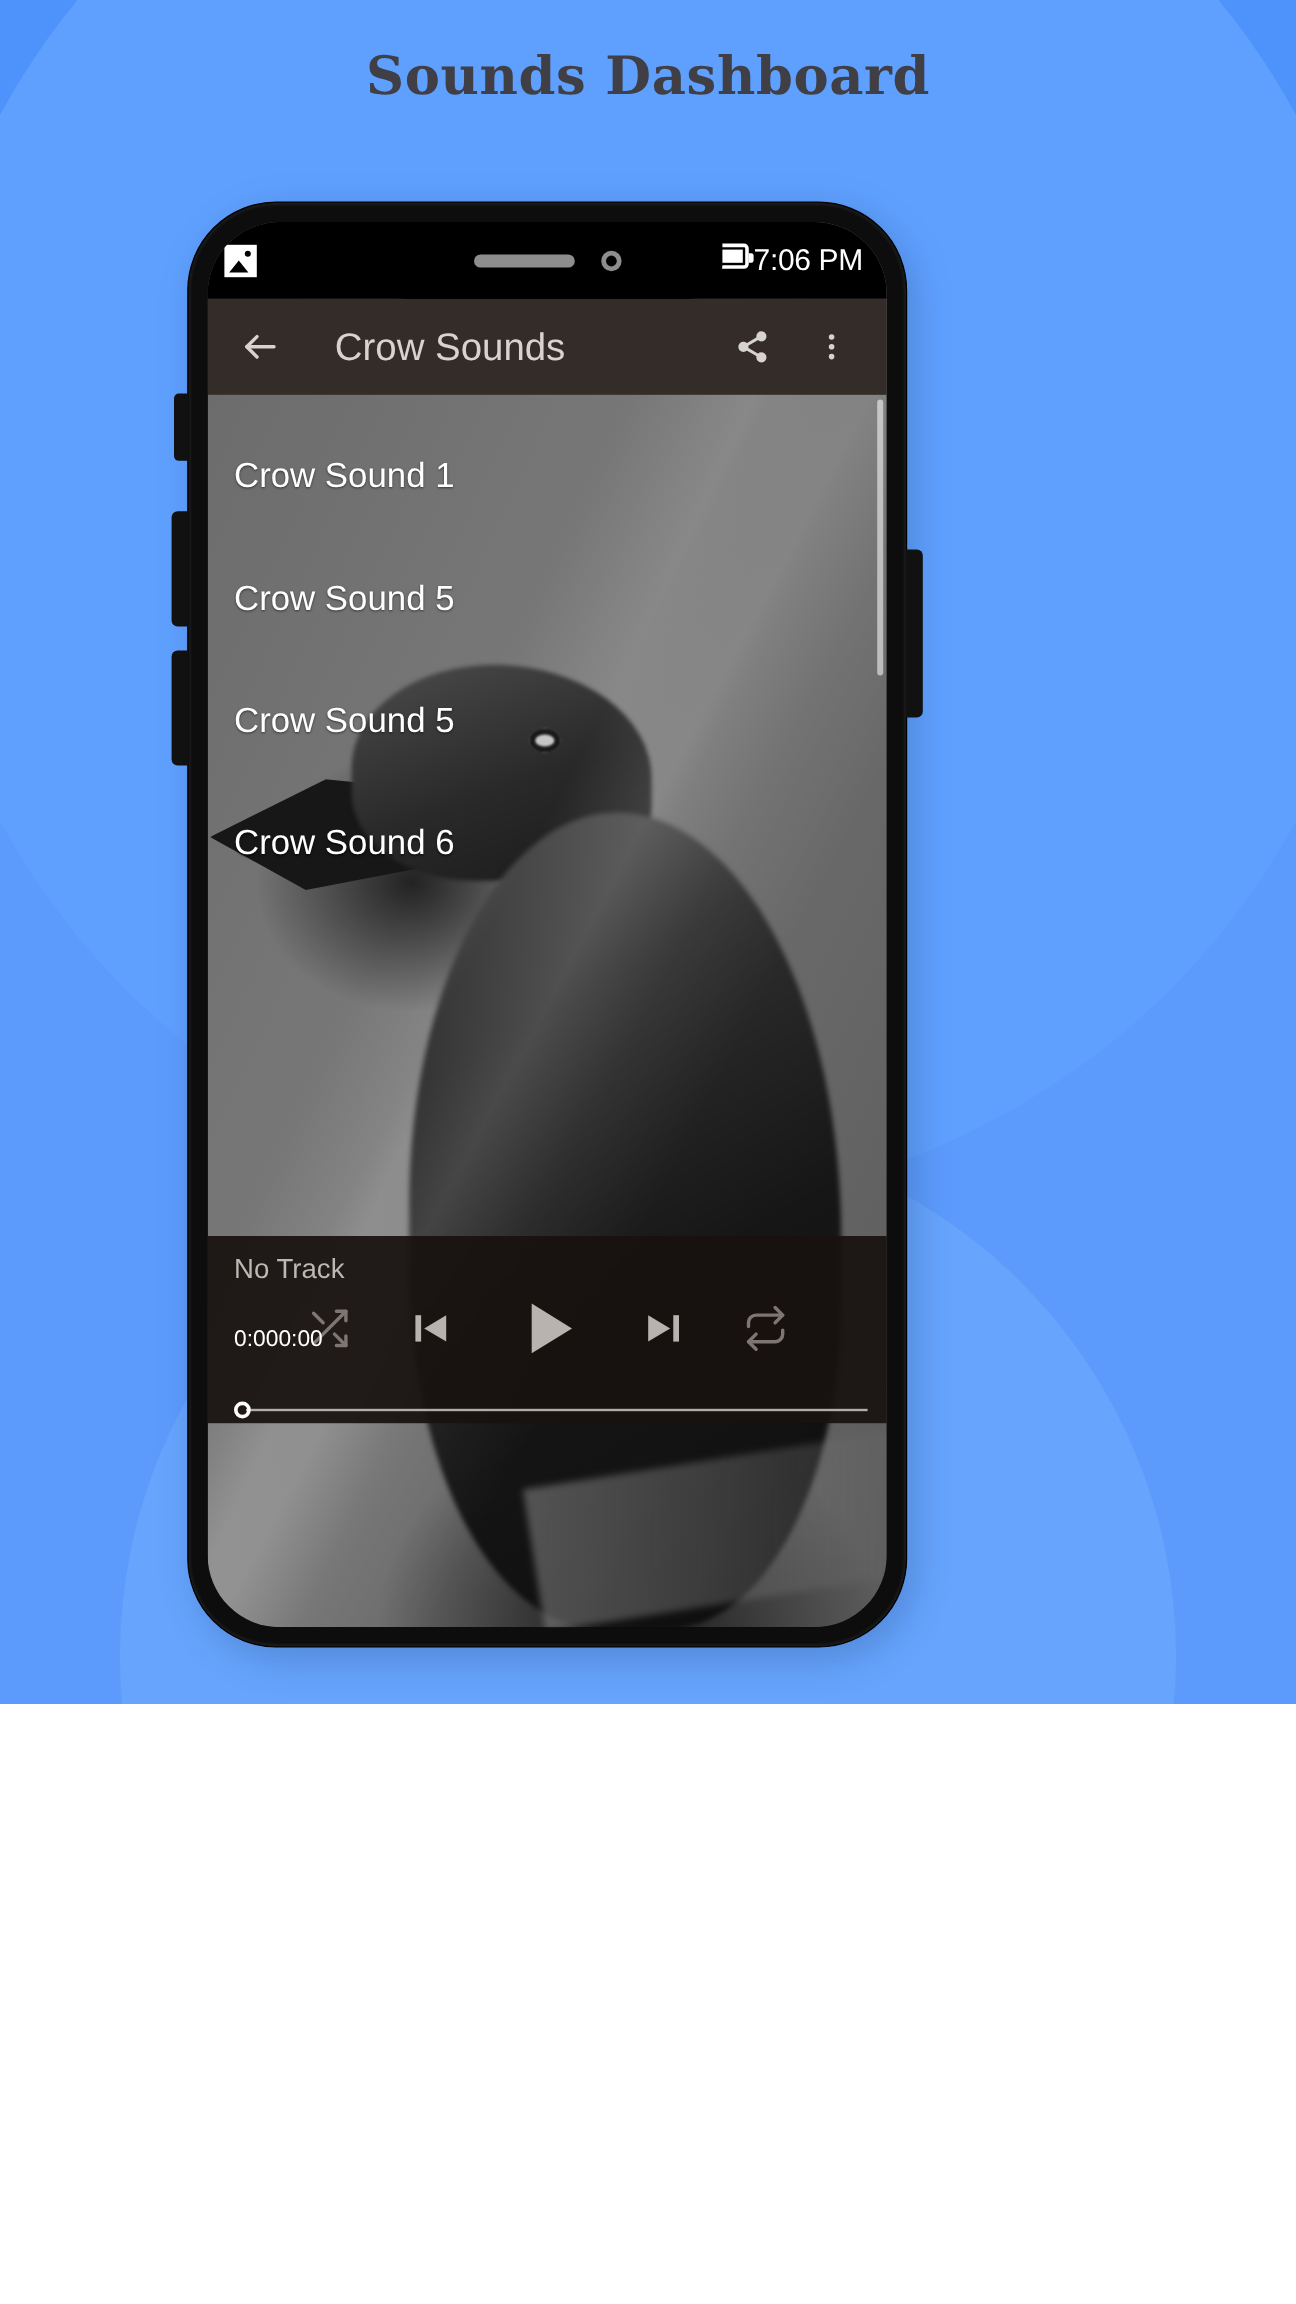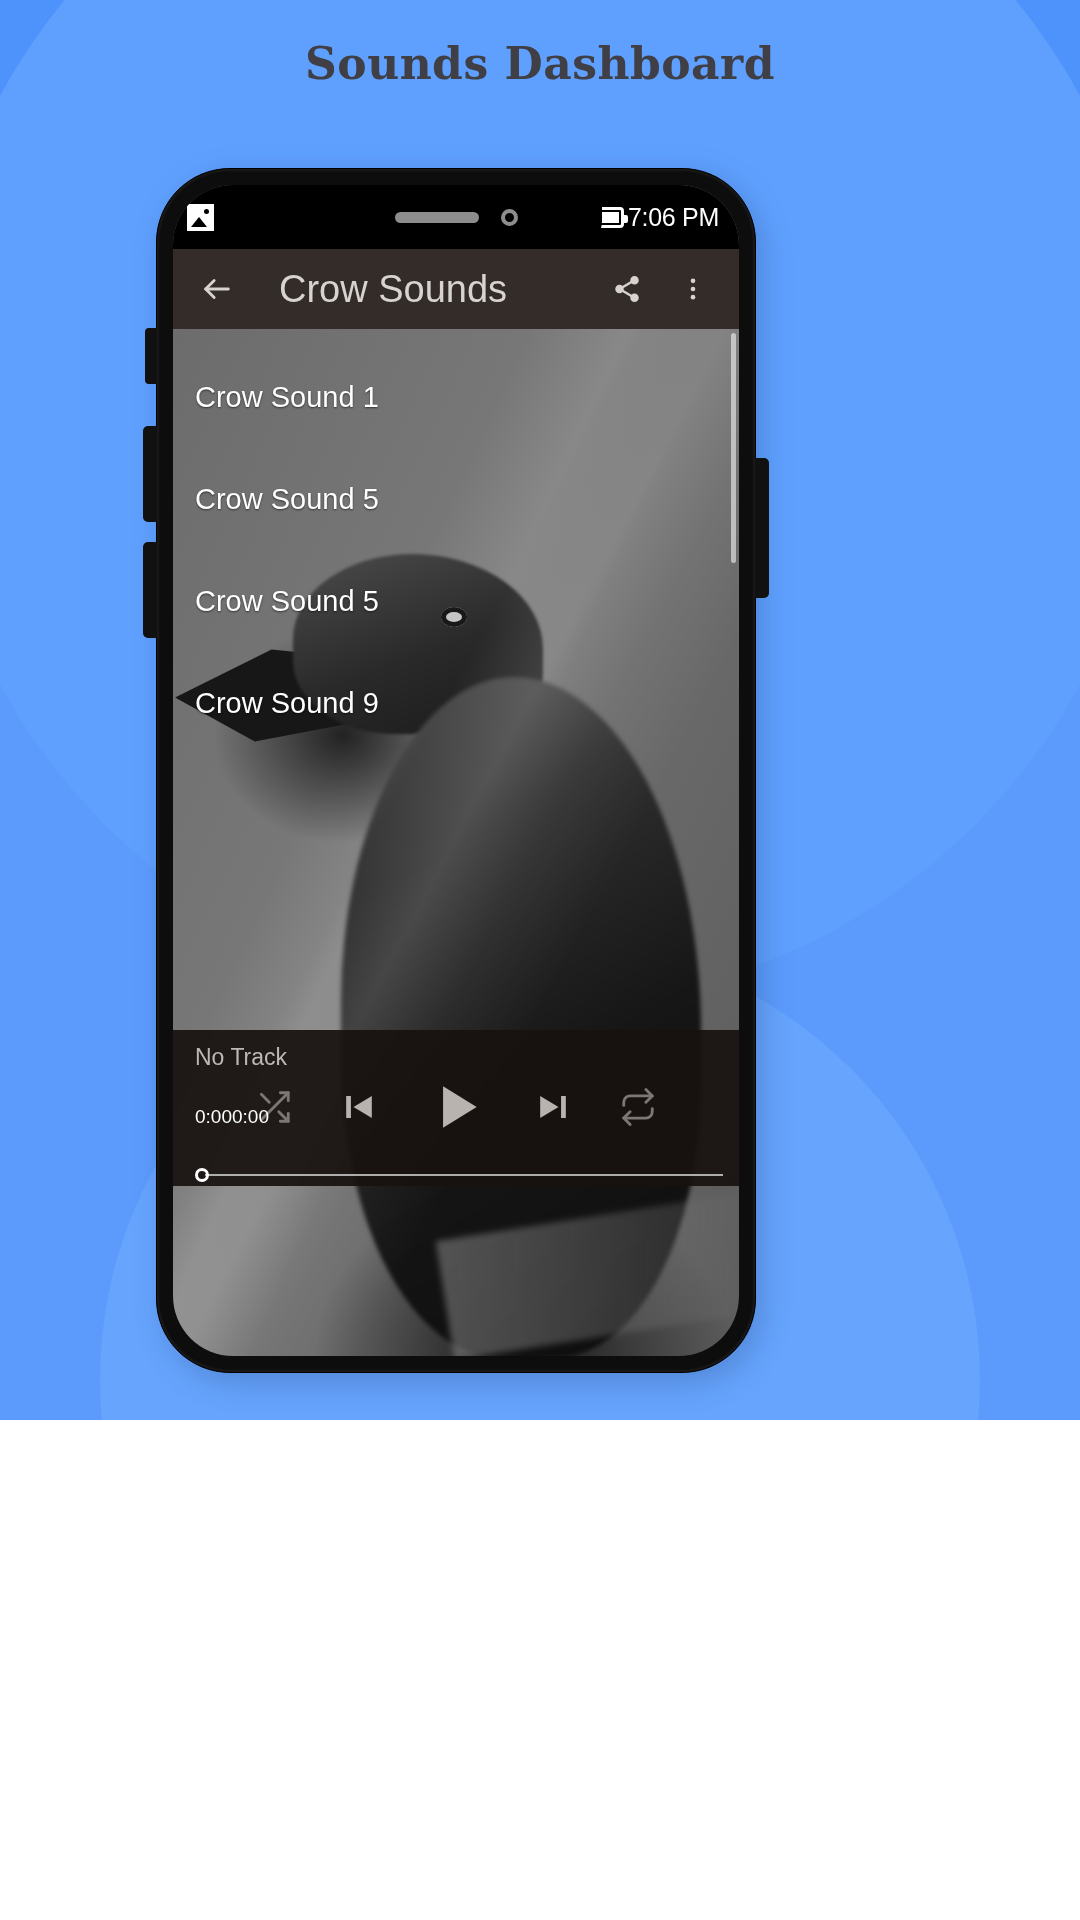--- a/index.html
+++ b/index.html
@@ -210,21 +210,21 @@
     background: #000;
     display: flex;
     align-items: center;
     justify-content: space-between;
     padding: 0 18px 0 14px;
     color: #fff;
     font-size: 23px;
   }
   .status-left { display: flex; align-items: center; gap: 8px; }
   .status-right {
-    display: flex; align-items: center; gap: 4px;
+    display: flex; gap: 4px;
     padding-right: 2px;
     white-space: nowrap;
   }
   .img-icon {
     width: 27px; height: 27px;
     background: #fff;
     position: relative;
   }
   .img-icon::before {
     content: "";
@@ -273,21 +273,21 @@
     flex: 0 0 80px;
     background: #332c29;
     display: flex;
     align-items: center;
     padding: 0 24px 0 22px;
     gap: 22px;
   }
   .app-bar .abtitle {
     flex: 1;
     color: #d7d3d0;
-    font-size: 38px;
+    font-size: 32px;
     margin-left: 18px;
     white-space: nowrap;
   }
   .icon-btn {
     width: 44px; height: 44px;
     display: flex;
     align-items: center;
     justify-content: center;
     flex: 0 0 auto;
   }
@@ -468,21 +468,21 @@
             <div class="sound-item">
                 <span>Crow Sound 1</span>
               </div>
             <div class="sound-item">
                 <span>Crow Sound 5</span>
               </div>
             <div class="sound-item">
                 <span>Crow Sound 5</span>
               </div>
             <div class="sound-item">
-                <span>Crow Sound 9</span>
+                <span>Crow Sound 6</span>
               </div>
           </div>
           <div class="scroll-track"></div>
         </div>
 
         <div class="player">
           <div class="player-track">No Track</div>
 
           <div class="player-controls">
             <span class="ctrl">

